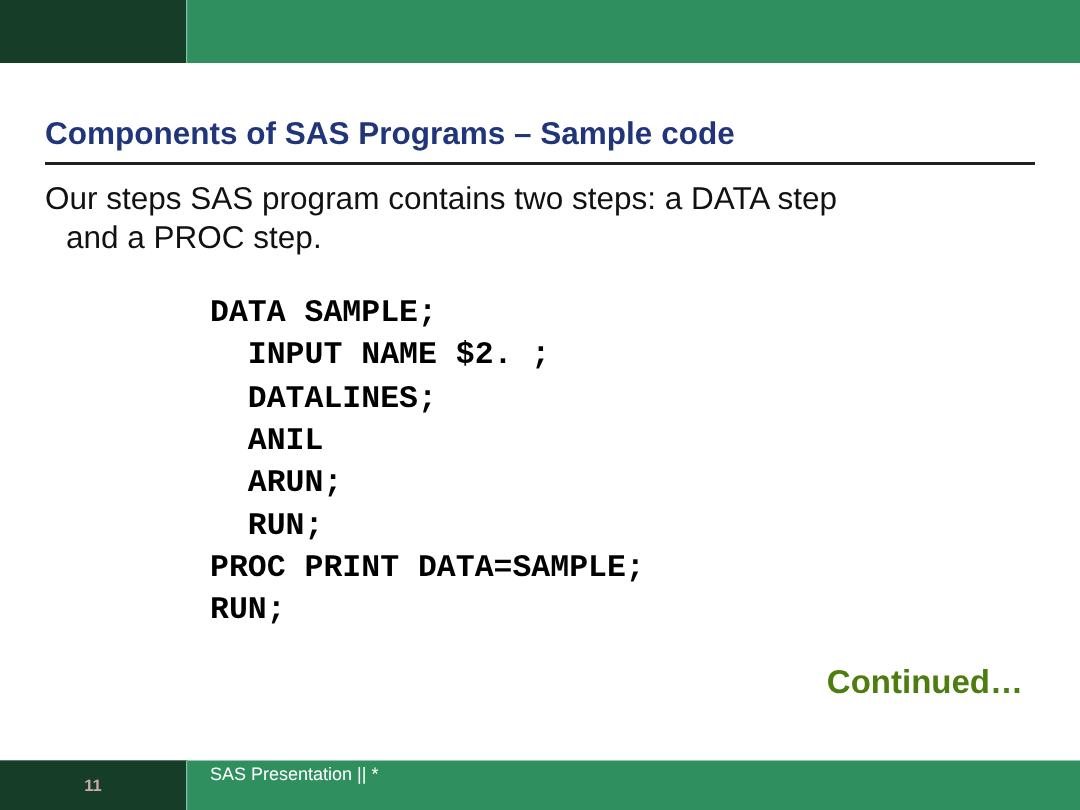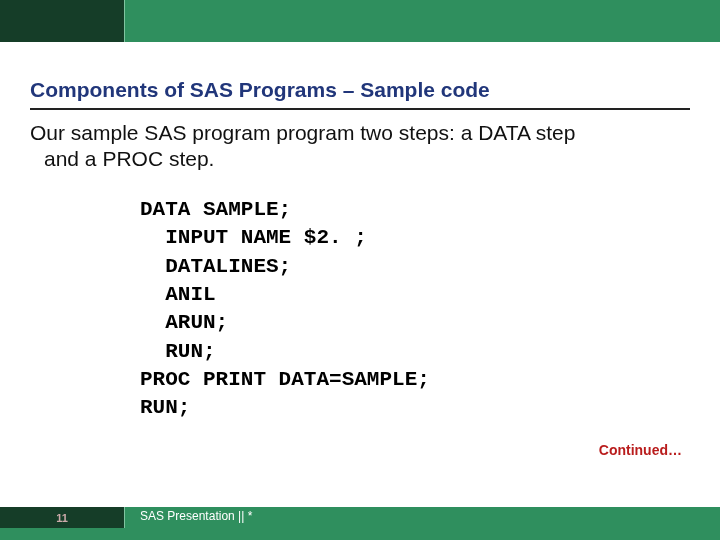--- a/index.html
+++ b/index.html
@@ -23,47 +23,47 @@
 
   .code-block {
     position: absolute; top: 196px; left: 140px;
     font-family: "Courier New", Courier, monospace; font-weight: bold;
     font-size: 21px; line-height: 1.35; color: #000;
     white-space: pre;
   }
 
   .continued {
     position: absolute; right: 38px; top: 442px;
-    color: #b91c1c; font-size: 14px; font-weight: bold;
+    color: #4d7c0f; font-size: 22px; font-weight: bold;
   }
 
   .bottom-bar { position: absolute; bottom: 0; left: 0; width: 100%; height: 33px; background: #2f8f5e; }
   .page-box {
-    position: absolute; bottom: 12px; left: 0; width: 125px; height: 21px;
+    position: absolute; bottom: 0; left: 0; width: 125px; height: 33px;
     background: #153d28; color: #caa; font-size: 11px; font-weight: 600;
     display: flex; align-items: center; justify-content: center;
     border-right: 1px solid #7fc4a0;
   }
   .footer-text {
     position: absolute; bottom: 0; left: 140px; height: 48px;
     display: flex; align-items: center; color: #fff; font-size: 12px;
   }
 </style>
 </head>
 <body>
 
 <div class="slide">
 
   <div class="top-bar"></div>
   <div class="top-left-box"></div>
 
   <div class="heading">Components of SAS Programs – Sample code</div>
 
   <div class="body-text">
-    <span>Our sample SAS program program two steps: a DATA step</span>
+    <span>Our steps SAS program contains two steps: a DATA step</span>
     <span class="indent">and a PROC step.</span>
   </div>
 
   <div class="code-block">DATA SAMPLE;
   INPUT NAME $2. ;
   DATALINES;
   ANIL
   ARUN;
   RUN;
 PROC PRINT DATA=SAMPLE;

